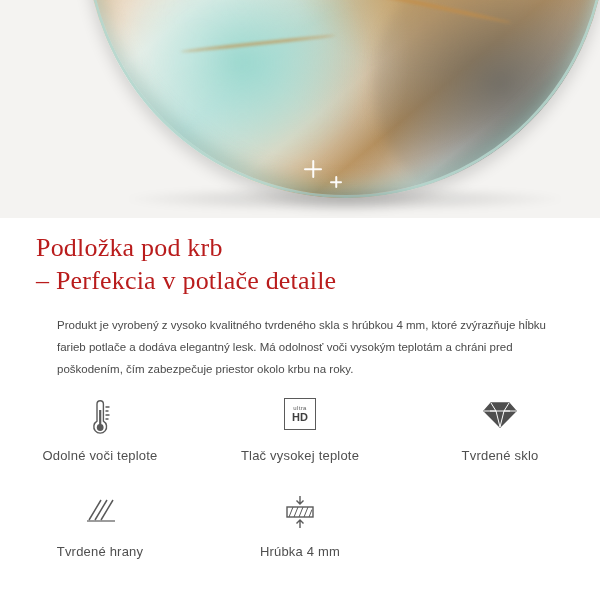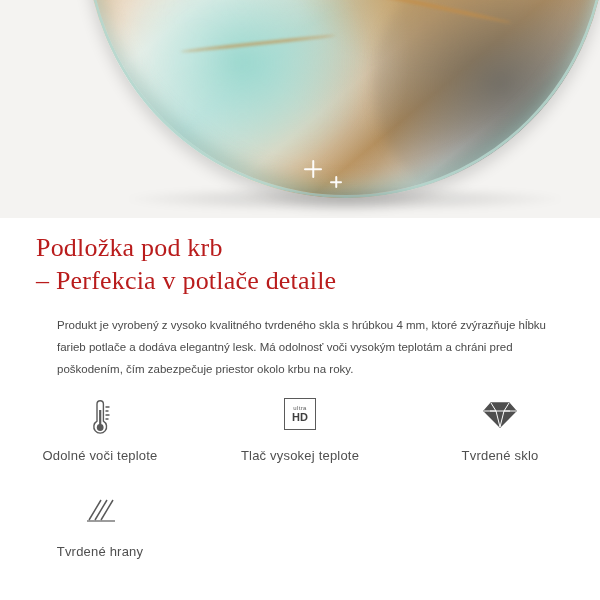--- a/index.html
+++ b/index.html
@@ -314,16 +314,27 @@
     <div class="feature">
       <div class="feature-icon">
         <svg width="38" height="34" viewBox="0 0 38 34" fill="none" stroke="#5a5a5a" stroke-width="1.5">
           <path d="M8 26L20 6M14 26L26 6M20 26L32 6"></path>
           <path d="M6 27h28" stroke-width="1.2"></path>
         </svg>
       </div>
       <div class="feature-label">Tvrdené hrany</div>
     </div>
 
+    <div class="feature">
+      <div class="feature-icon">
+        <svg width="40" height="36" viewBox="0 0 40 36" fill="none" stroke="#5a5a5a" stroke-width="1.4">
+          <path d="M20 2v7M16.5 6.5L20 10l3.5-3.5"></path>
+          <path d="M20 34v-7M16.5 29.5L20 26l3.5 3.5"></path>
+          <rect x="7" y="13" width="26" height="10"></rect>
+          <path d="M9 23l4-10M14 23l4-10M19 23l4-10M24 23l4-10M29 23l3-7.5" stroke-width="1"></path>
+        </svg>
+      </div>
+      <div class="feature-label">Hrúbka 4 mm</div>
+    </div>
 
   </div>
 
 </div>
 
 </body></html>

